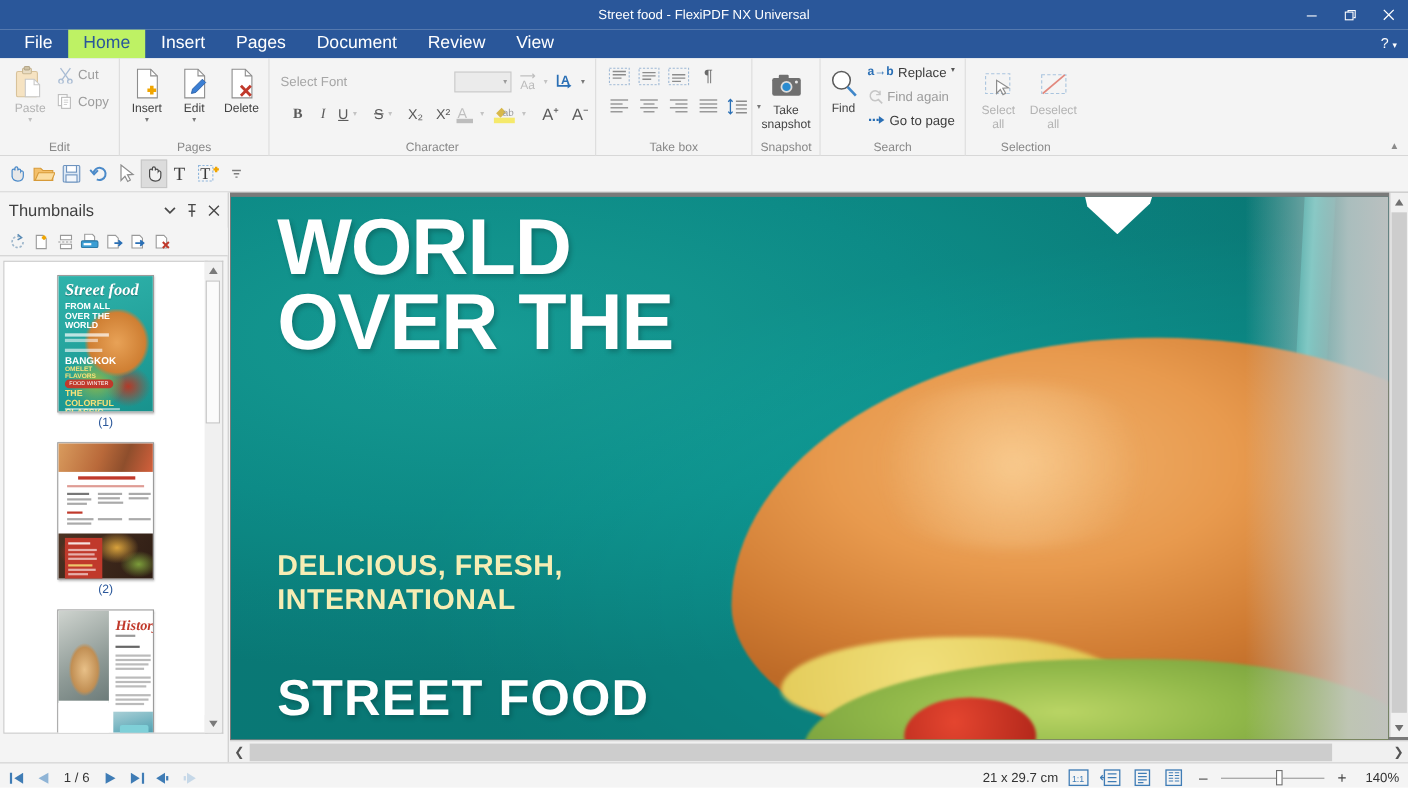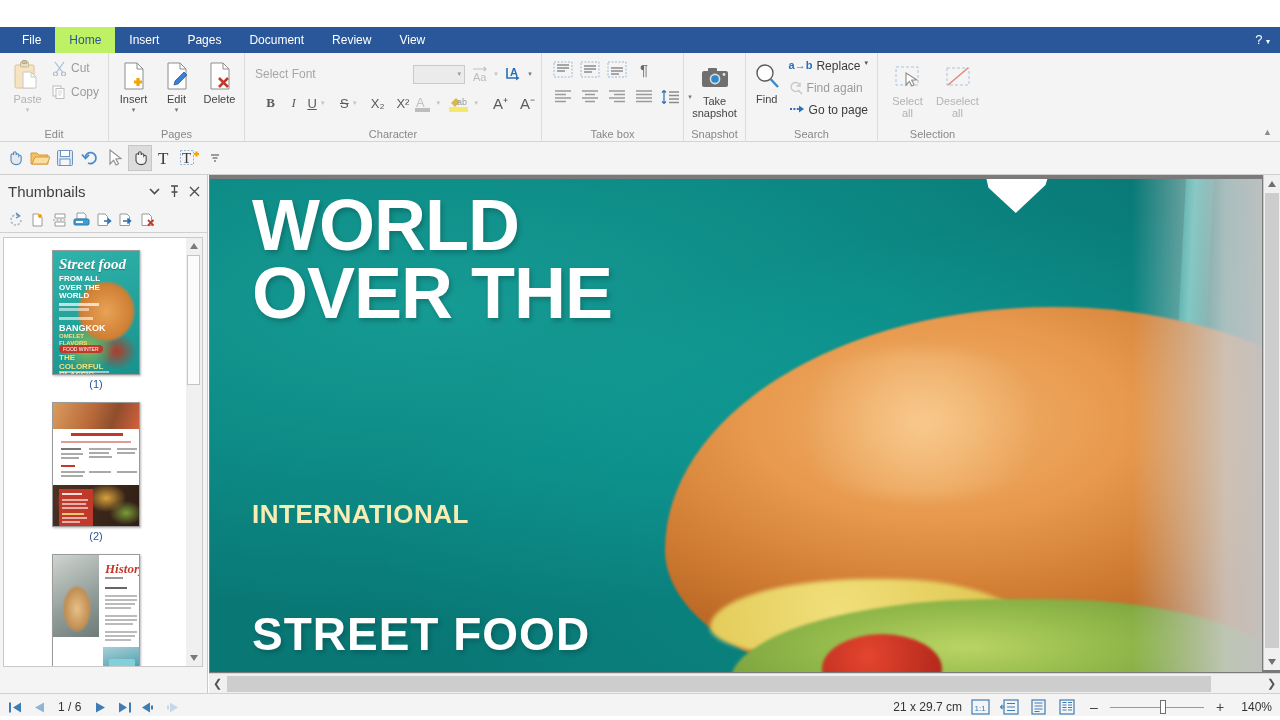--- a/index.html
+++ b/index.html
@@ -27,21 +27,21 @@
     color: #fff; font-size: 13px;
   }
 
   
   .tabbar {
     position: absolute; left: 0; top: 27px; width: 1280px; height: 26px;
     background: #2a579a;
   }
   .tabs { position: absolute; left: 8px; top: 0; display: flex; height: 26px; }
   .tab {
-    height: 26px; line-height: 26px; padding: 0 14px; font-size: 12px;
+    height: 26px; line-height: 26px; padding: 0 14px; font-size: 16px;
     color: #ffffff; cursor: default; white-space: nowrap;
   }
   .tab.active { background: #bef264; color: #2a579a; }
   .help-btn {
     position: absolute; right: 4px; top: 0; height: 26px; line-height: 26px;
     color: #fff; font-size: 13px; padding: 0 6px;
   }
 
   
   .ribbon {
@@ -255,20 +255,41 @@
     position: absolute; left: 0; top: 716px; width: 1280px; height: 4px; background: #ffffff;
   }
 
   svg { display: block; }
 </style>
 </head>
 <body>
 
 <div id="app">
 
+  <div class="titlebar">
+    <div class="titlebar-text">Street food - FlexiPDF NX Universal</div>
+    <div class="win-btns">
+      <div class="win-btn">
+        <svg width="11" height="11" viewBox="0 0 11 11">
+            <rect x="1" y="6" width="9" height="1" fill="#fff"></rect>
+          </svg>
+      </div>
+      <div class="win-btn">
+        <svg width="12" height="12" viewBox="0 0 12 12">
+          <rect x="1" y="3" width="7" height="7" fill="none" stroke="#fff" stroke-width="1"></rect>
+          <path d="M3.5 3 V1.5 H10 V8 H8.5" fill="none" stroke="#fff" stroke-width="1"></path>
+        </svg>
+      </div>
+      <div class="win-btn close">
+        <svg width="11" height="11" viewBox="0 0 11 11">
+          <path d="M1 1 L10 10 M10 1 L1 10" stroke="#fff" stroke-width="1.2"></path>
+        </svg>
+      </div>
+    </div>
+  </div>
 
   <div class="tabbar">
     <div class="tabs">
       <div class="tab">File</div>
       <div class="tab active">Home</div>
       <div class="tab">Insert</div>
       <div class="tab">Pages</div>
       <div class="tab">Document</div>
       <div class="tab">Review</div>
       <div class="tab">View</div>
@@ -788,20 +809,21 @@
       <div class="lettuce"></div>
       <div class="tomato"></div>
       <div class="white-flag"></div>
       <div class="page-vignette"></div>
 
       <div class="cover-headline">
         <div>WORLD</div>
         <div>OVER THE</div>
       </div>
       <div class="cover-sub">
+        <div>DELICIOUS, FRESH,</div>
         <div>INTERNATIONAL</div>
       </div>
       <div class="cover-brand">STREET FOOD</div>
     </div>
   </div>
 
   <div class="dvscroll">
     <div class="dv-arrow">
       <svg width="8" height="6" viewBox="0 0 8 6">
           <path d="M4 0 L8 6 L0 6 z" fill="#6f6f6f"></path>

